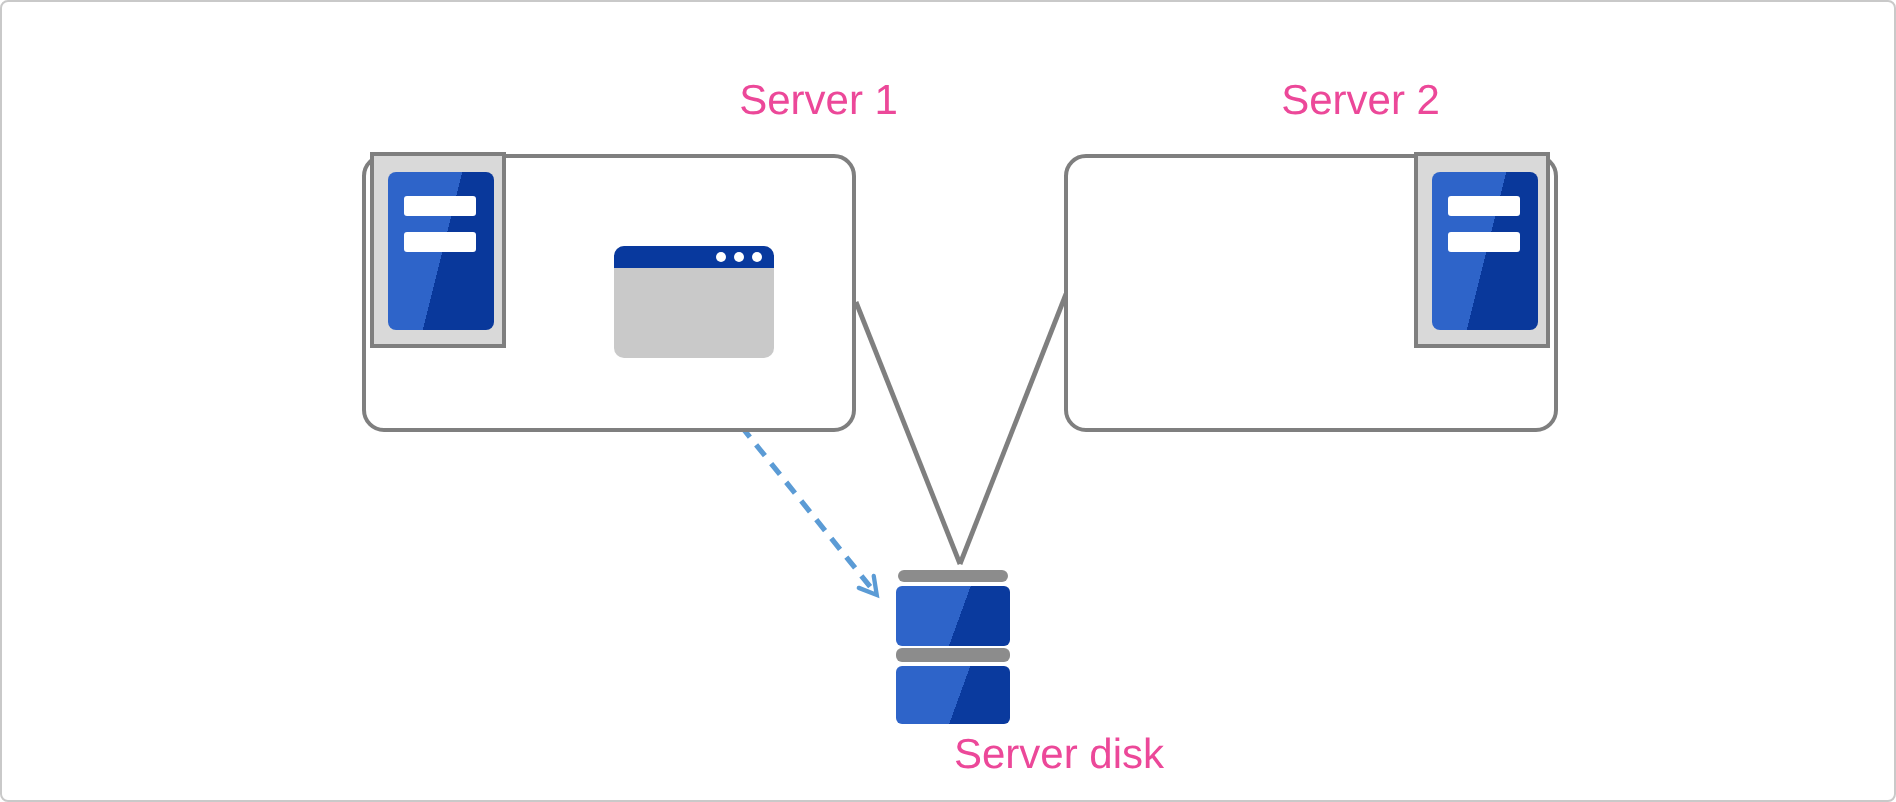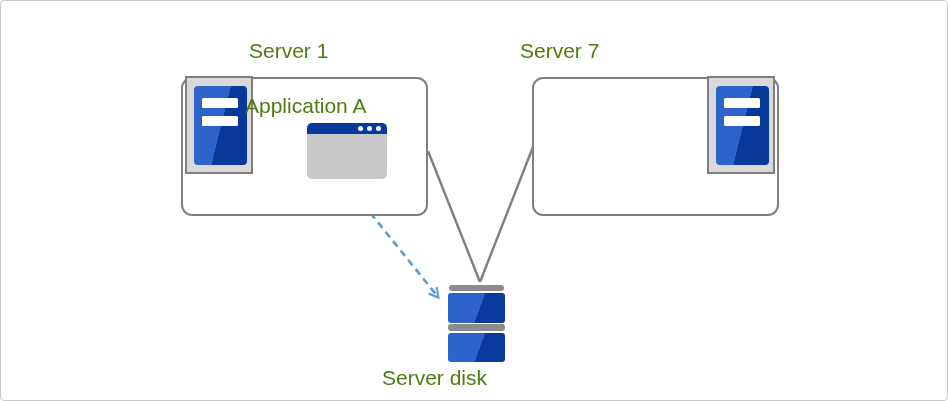--- a/index.html
+++ b/index.html
@@ -12,24 +12,24 @@
     height: 401px;
     background: #ffffff;
     border: 1px solid #c9c9c9;
     border-radius: 4px;
     overflow: hidden;
   }
 
   .node-label {
     position: absolute;
     width: 200px;
-    text-align: left;
+    text-align: right;
     font-size: 21px;
     line-height: 24px;
-    color: #4d7c0f;
+    color: #ec4899;
     white-space: nowrap;
   }
   .label-server1 { left: 248px; top: 38px; }
   .label-server2 { left: 519px; top: 38px; }
   .label-application { left: 244px; top: 93px; }
   .label-shared-disk { left: 381px; top: 365px; }
 
   .server-box {
     position: absolute;
     top: 76px;
@@ -144,30 +144,29 @@
 
   <div class="node-label label-server1">Server 1</div>
   <div class="server-box box1"></div>
   <div class="server-icon-frame frame1">
     <div class="server-tower">
       <div class="server-slot slot-a"></div>
       <div class="server-slot slot-b"></div>
     </div>
   </div>
 
-  <div class="node-label label-application">Application A</div>
   <div class="app-window">
     <div class="app-titlebar">
       <div class="window-dot"></div>
       <div class="window-dot"></div>
       <div class="window-dot"></div>
     </div>
   </div>
 
-  <div class="node-label label-server2">Server 7</div>
+  <div class="node-label label-server2">Server 2</div>
   <div class="server-box box2"></div>
   <div class="server-icon-frame frame2">
     <div class="server-tower">
       <div class="server-slot slot-a"></div>
       <div class="server-slot slot-b"></div>
     </div>
   </div>
 
   <div class="disk-bar top"></div>
   <div class="disk-platter p1"></div>

